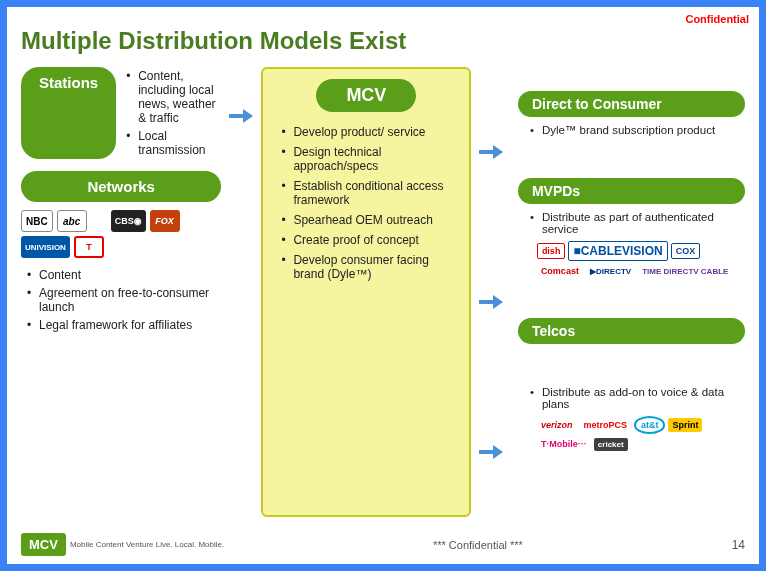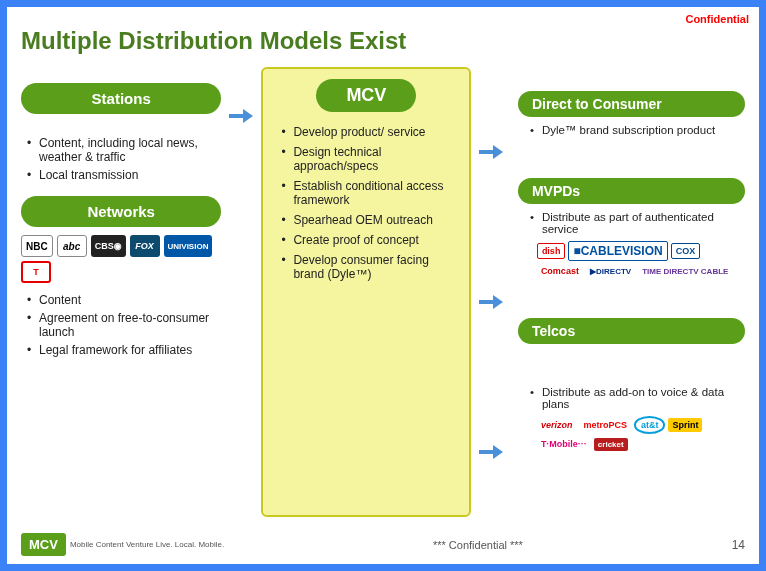--- a/index.html
+++ b/index.html
@@ -52,23 +52,22 @@
       color: #fff;
       font-size: 15px;
       font-weight: bold;
       border-radius: 18px;
       padding: 7px 18px;
       text-align: center;
       display: inline-block;
     }
     .stations-box {
       display: flex;
-      flex-direction: column;
-      gap: 20px;
-      margin-top: 16px;
+      flex-direction: row;
+      gap: 4px;
     }
     .bullet-list {
       list-style: none;
       padding-left: 4px;
     }
     .bullet-list li {
       font-size: 12px;
       color: #222;
       padding: 2px 0;
       padding-left: 14px;
@@ -101,22 +100,22 @@
       font-weight: bold;
       background: #fff;
       display: flex;
       align-items: center;
       justify-content: center;
       min-width: 30px;
       height: 22px;
     }
     .logo-nbc { color: #000; font-size: 10px; font-weight: 900; }
     .logo-abc { color: #000; font-size: 10px; }
-    .logo-cbs { background: #222; color: #fff; font-size: 9px; border: none; }
-    .logo-fox { background: #0c4a6e; color: #fff; font-size: 9px; border: none; }
+    .logo-cbs { background: #222; color: #fff; font-size: 9px; border: none; margin-left: 20px; }
+    .logo-fox { background: #c2410c; color: #fff; font-size: 9px; border: none; }
     .logo-univision { background: #0057a8; color: #fff; font-size: 8px; border: none; border-radius: 3px; }
     .logo-telemundo { color: #e60000; font-size: 9px; font-weight: bold; border: 2px solid #e60000; }
 
     
     .center-col {
       width: 220px;
       position: relative;
       display: flex;
       flex-direction: column;
     }
@@ -218,21 +217,21 @@
     .plogo-cablevision { color: #0050a0; font-size: 12px; border: 1px solid #0050a0; }
     .plogo-cox { color: #004990; font-size: 9px; font-weight: 900; border: 1px solid #004990; }
     .plogo-comcast { color: #c00; font-size: 9px; }
     .plogo-directv { color: #003087; font-size: 8px; }
     .plogo-twc { color: #663399; font-size: 8px; }
     .plogo-verizon { color: #cd040b; font-size: 9px; font-style: italic; font-weight: 900; }
     .plogo-metropcs { color: #e00; font-size: 9px; }
     .plogo-att { color: #009fdb; font-size: 9px; font-weight: bold; }
     .plogo-sprint { color: #ffcb00; background: #ffcb00; font-size: 9px; border-radius: 2px; color: #000; }
     .plogo-tmobile { color: #e20074; font-size: 9px; }
-    .plogo-cricket { background: #b91c1c; color: #fff; font-size: 8px; border-radius: 2px; }
+    .plogo-cricket { background: #404040; color: #fff; font-size: 8px; border-radius: 2px; }
 
     
     .footer {
       position: absolute;
       bottom: 8px;
       left: 0;
       right: 0;
       display: flex;
       align-items: center;
       justify-content: space-between;

